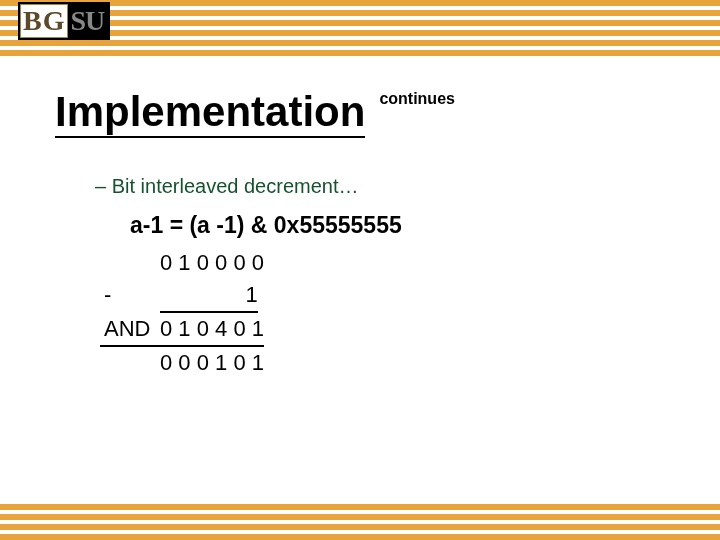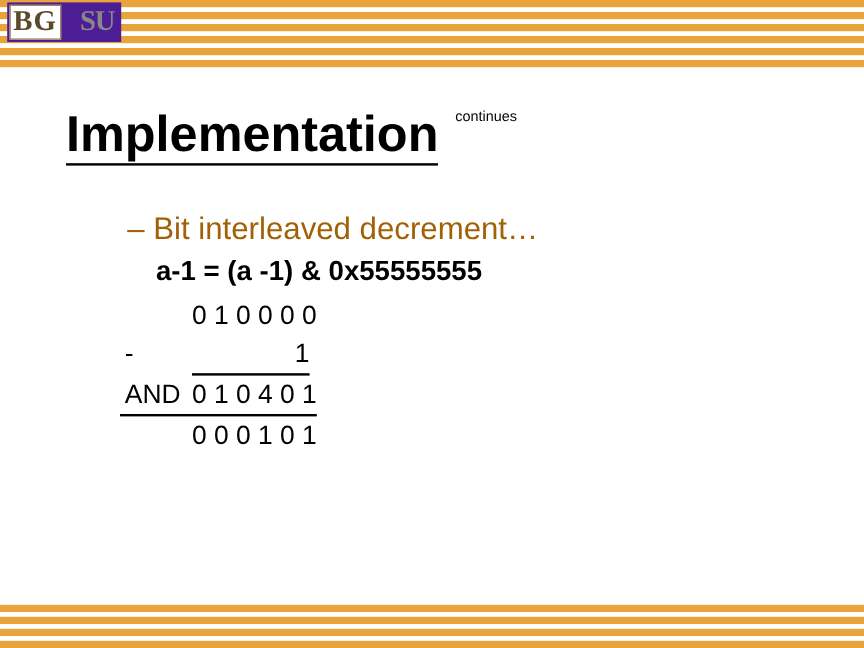--- a/index.html
+++ b/index.html
@@ -22,71 +22,71 @@
     background: #e8a43a;
   }
   .stripe.s1 { top: 0; height: 6px; }
   .stripe.s2 { top: 10px; height: 6px; }
   .stripe.s3 { top: 20px; height: 6px; }
   .stripe.s4 { top: 30px; height: 6px; }
   .stripe.s5 { top: 40px; height: 6px; }
   .stripe.s6 { top: 50px; height: 6px; }
   .logo {
     position: absolute;
-    top: 2px; left: 6px;
-    background: #4c1d95;
+    top: 2px; left: 18px;
+    background: #000000;
     padding: 2px 6px 2px 2px;
     font-family: "Times New Roman", serif;
     font-weight: bold;
-    font-size: 24px;
+    font-size: 28px;
     letter-spacing: -1px;
     display: flex;
     align-items: baseline;
   }
   .logo .bg {
     color: #5b4a2a;
     border: 1px solid #a08454;
     padding: 0 2px;
     background: #fff;
     font-weight: 900;
     letter-spacing: 1px;
   }
   .logo .su {
     color: #888;
-    margin-left: 16px;
+    margin-left: 2px;
     font-weight: bold;
   }
   .title-row {
     position: absolute;
     top: 90px;
     left: 55px;
     display: flex;
     align-items: flex-start;
     gap: 14px;
   }
   .title {
     font-size: 42px;
     font-weight: bold;
     color: #000;
     border-bottom: 2px solid #000;
     line-height: 1.05;
     padding-bottom: 2px;
   }
   .continues {
-    font-size: 12px;
-    font-weight: normal;
+    font-size: 16px;
+    font-weight: bold;
     color: #000;
     padding-bottom: 10px;
   }
   .subtitle {
     position: absolute;
     top: 175px;
-    left: 106px;
-    font-size: 26px;
-    color: #a16207;
+    left: 95px;
+    font-size: 20px;
+    color: #14532d;
   }
   .formula {
     position: absolute;
     top: 212px;
     left: 130px;
     font-size: 23px;
     font-weight: bold;
     color: #000;
   }
   .calc {

